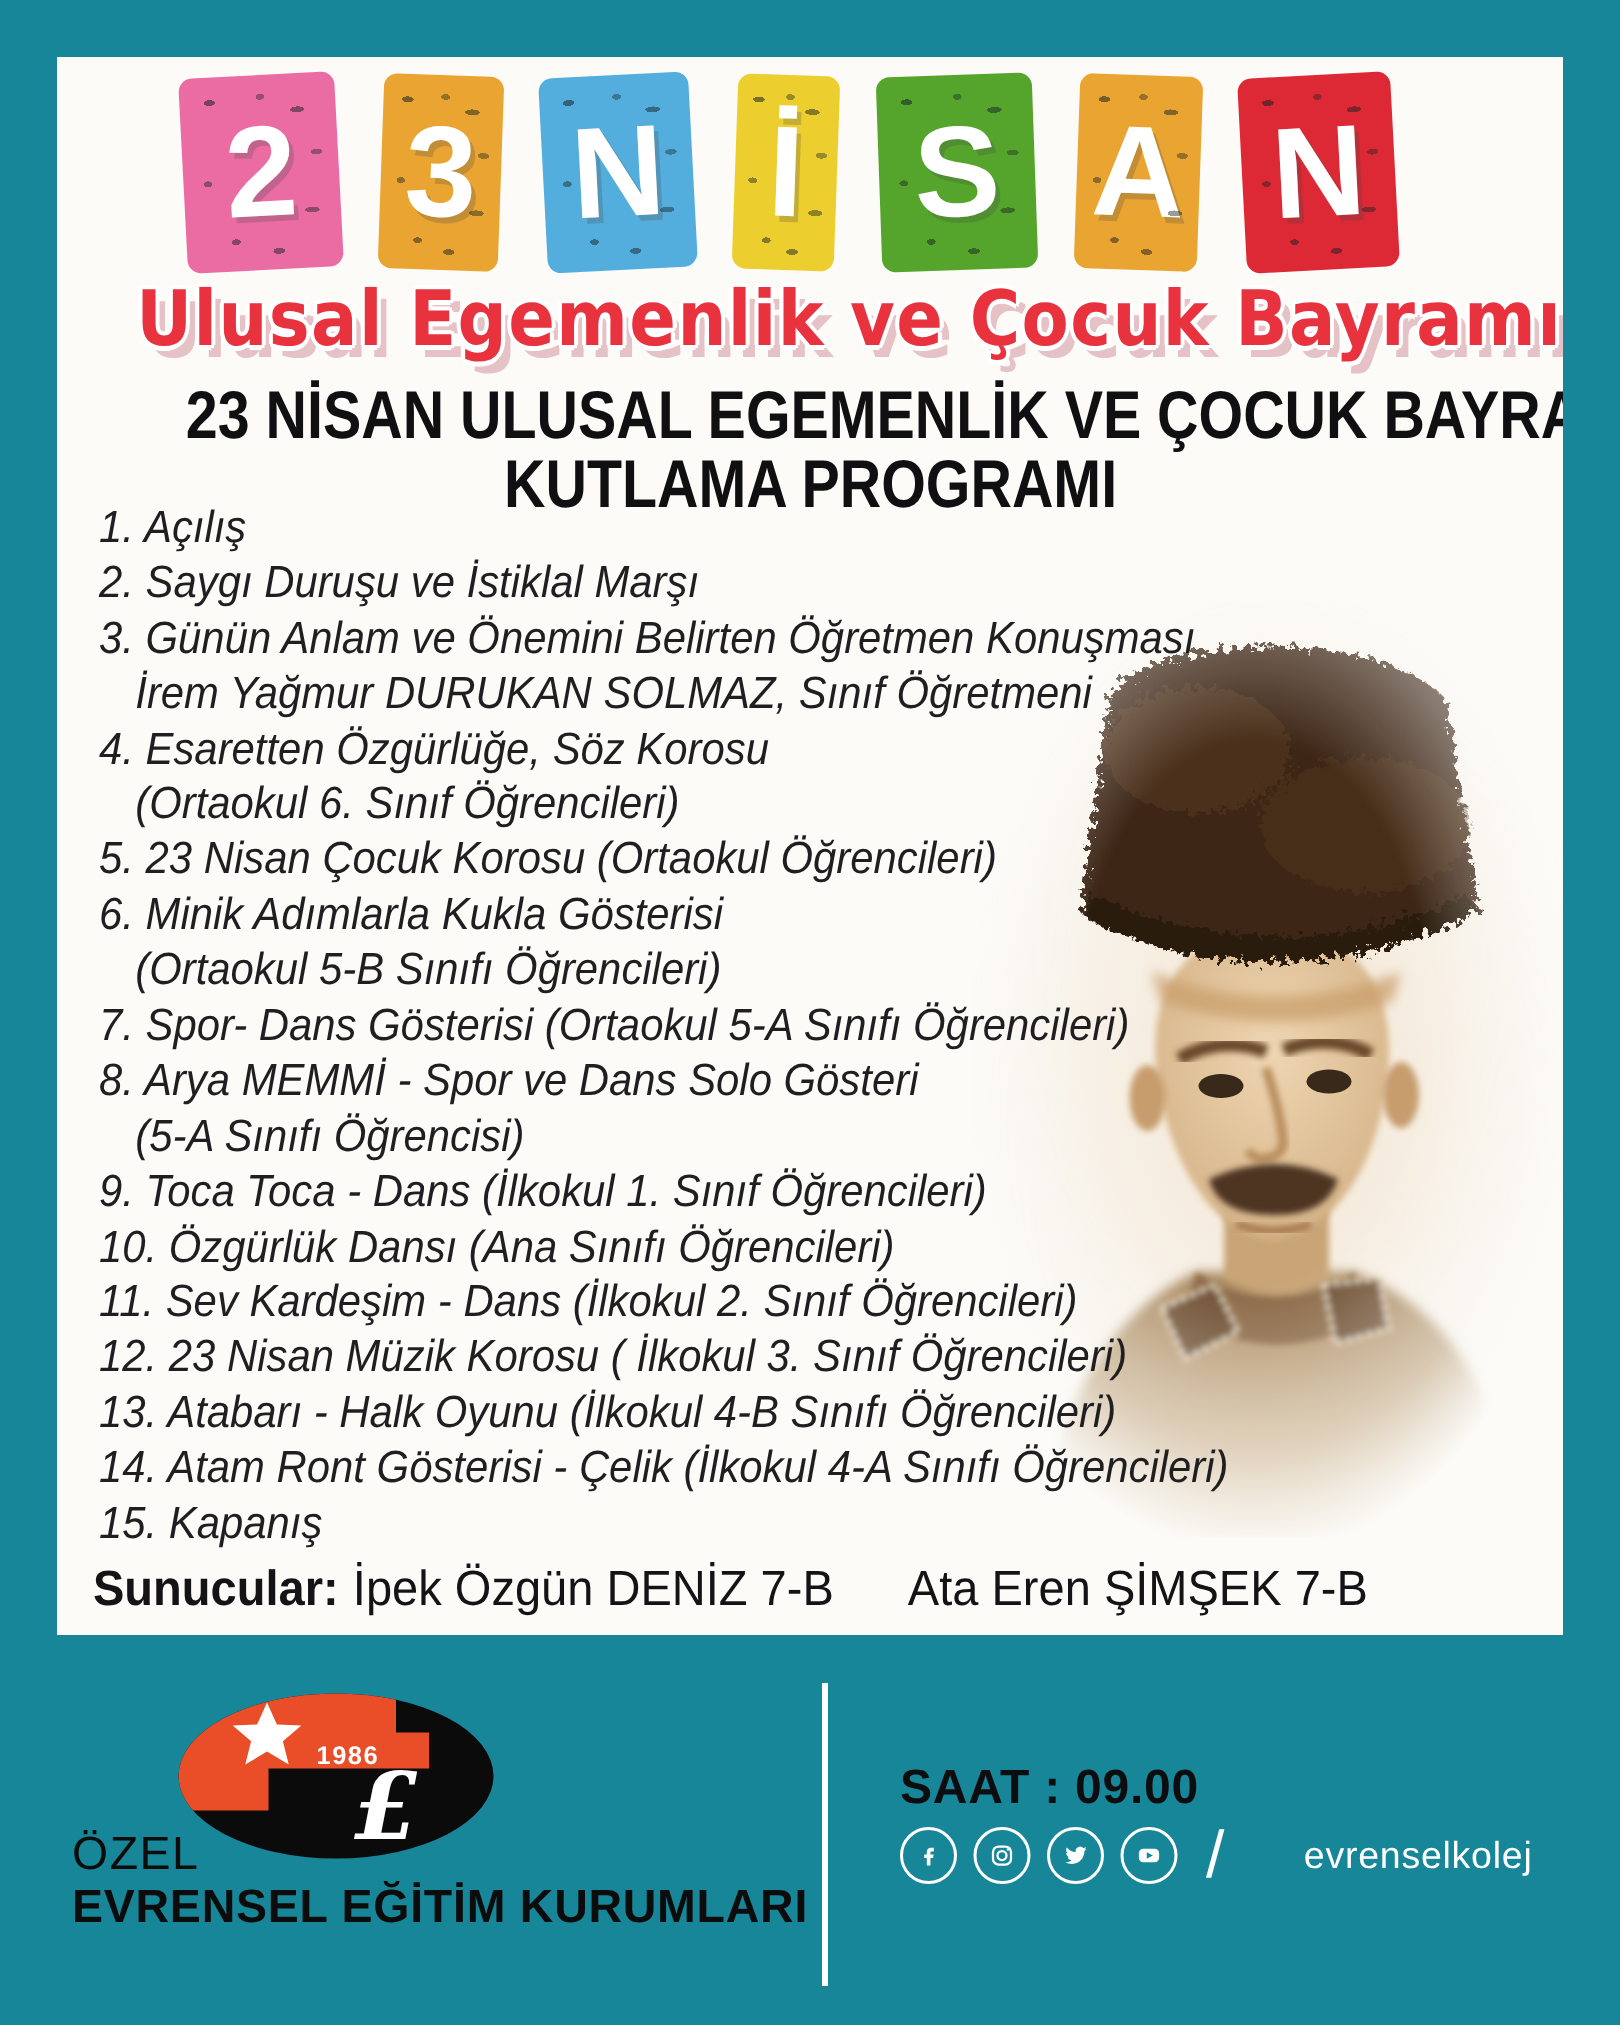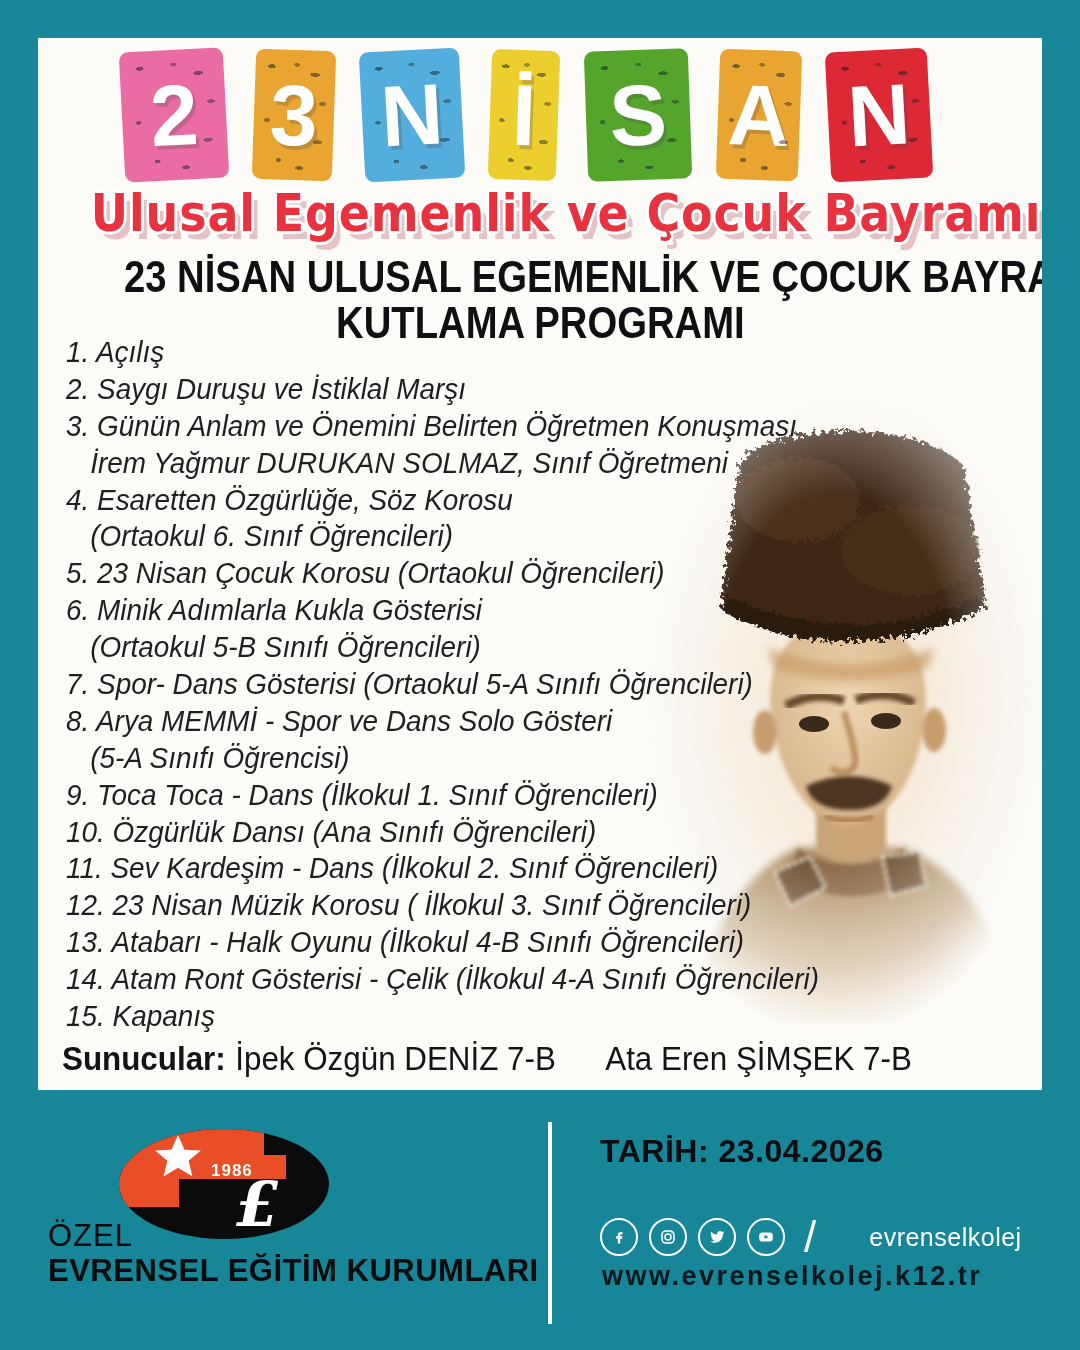--- a/index.html
+++ b/index.html
@@ -206,21 +206,21 @@
       <text x="93" y="50" font-family="Liberation Sans, sans-serif" font-weight="bold" font-size="17" fill="#fff" letter-spacing="1">1986</text>
       <text x="118" y="100" font-family="DejaVu Serif, serif" font-style="italic" font-weight="bold" font-size="62" fill="#fff">£</text>
     </g>
   </svg>
 
   <div class="school1">ÖZEL</div>
   <div class="school2">EVRENSEL EĞİTİM KURUMLARI</div>
 
   <div class="divider"></div>
 
-  <div class="date-line">TARİH: 23.04.2026</div>
+  <div class="time-line">SAAT : 09.00</div>
 
   <div class="social">
     <span class="circle">
       <svg width="18" height="18" viewBox="0 0 24 24">
           <path fill="#fff" d="M14.5 8.5h2.2V5.2h-2.6c-2.3 0-3.6 1.5-3.6 3.7v2.2H8.2v3.1h2.3v6.6h3.2v-6.6h2.4l.4-3.1h-2.8V9.3c0-.5.3-.8.8-.8z"></path>
         </svg>
     </span>
     <span class="circle">
       <svg width="18" height="18" viewBox="0 0 24 24" fill="none" stroke="#fff" stroke-width="2">
         <rect x="4" y="4" width="16" height="16" rx="5"></rect>
@@ -236,15 +236,14 @@
     <span class="circle">
       <svg width="18" height="18" viewBox="0 0 24 24">
           <rect x="3" y="6" width="18" height="12" rx="4" fill="#fff"></rect>
           <polygon points="10,9.2 15.5,12 10,14.8" fill="#178698"></polygon>
         </svg>
     </span>
     <span class="slash">/</span>
     <span class="handle">evrenselkolej</span>
   </div>
 
-  <div class="website">www.evrenselkolej.k12.tr</div>
 
 </div>
 
 </body></html>

